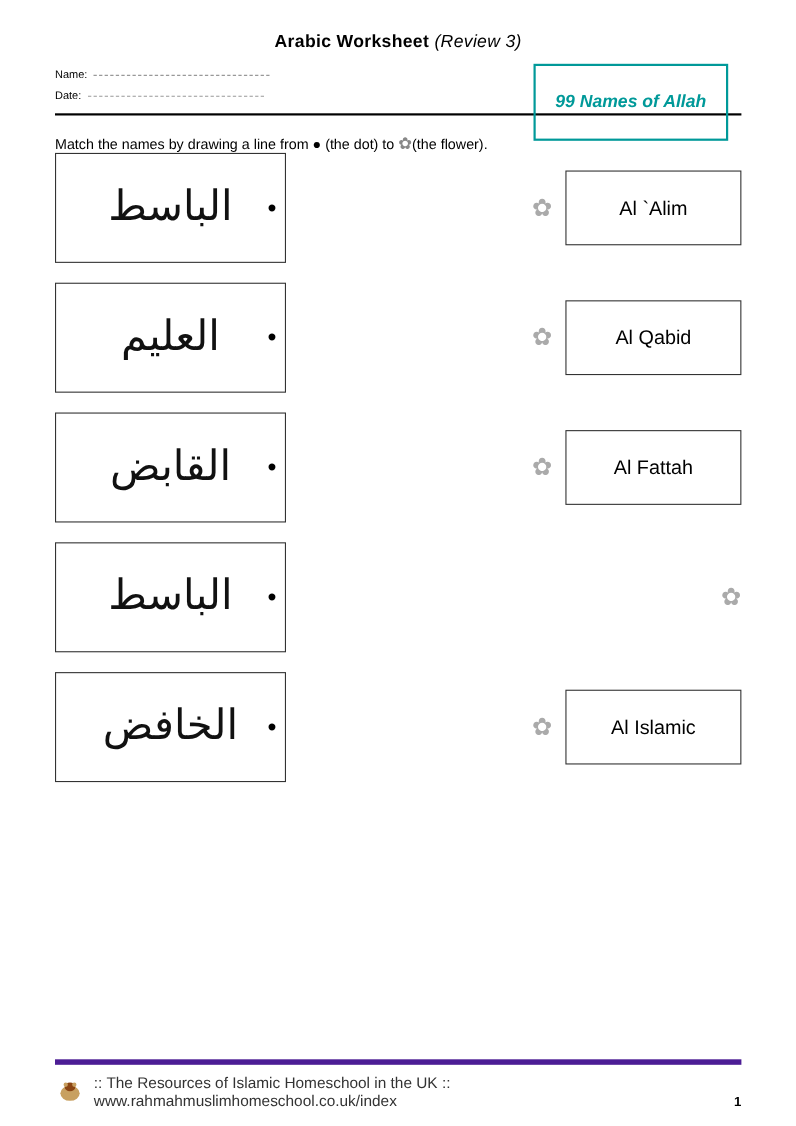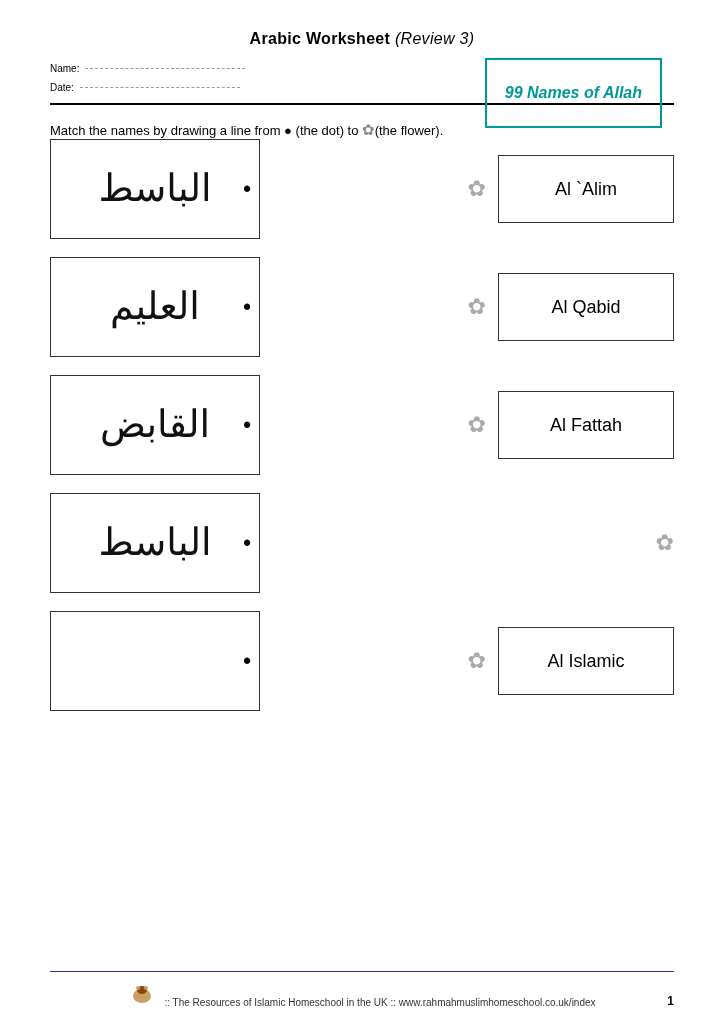--- a/index.html
+++ b/index.html
@@ -115,21 +115,21 @@
       gap: 12px;
     }
 
     .flower-symbol {
       font-size: 22px;
       color: #aaa;
     }
 
     .english-card {
       border: 1.5px solid #333;
-      width: 176px;
+      width: 160px;
       height: 68px;
       display: flex;
       align-items: center;
       justify-content: center;
     }
 
     .english-text {
       font-size: 18px;
       color: #000;
       font-family: Arial, sans-serif;
@@ -139,26 +139,26 @@
       display: flex;
       align-items: center;
     }
 
     .footer {
       position: absolute;
       bottom: 16px;
       left: 0;
       right: 0;
       display: flex;
-      align-items: flex-end;
+      align-items: center;
       justify-content: center;
       gap: 8px;
-      font-size: 10px;
+      font-size: 14px;
       color: #333;
-      border-top: 1px solid #4c1d95;
+      border-top: 5px solid #4c1d95;
       padding-top: 8px;
       margin: 0 50px;
     }
 
     .footer-logo {
       width: 28px;
       height: 28px;
     }
 
     .footer-page {
@@ -246,20 +246,21 @@
         </div>
       </div>
       <div class="right-side">
         <span class="flower-symbol">✿</span>
       </div>
     </div>
     <div class="match-row">
       <div class="left-side">
         <div class="arabic-card">
           <span class="dot-bullet">•</span>
+          <span class="arabic-text">الخافض</span>
         </div>
       </div>
       <div class="right-side">
         <span class="flower-symbol">✿</span>
         <div class="english-card">
           <span class="english-text">Al Islamic</span>
         </div>
       </div>
     </div>
   </div>

